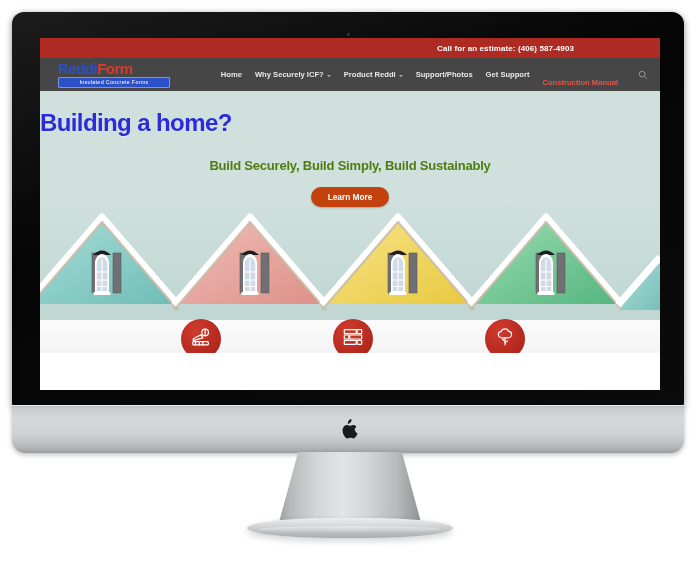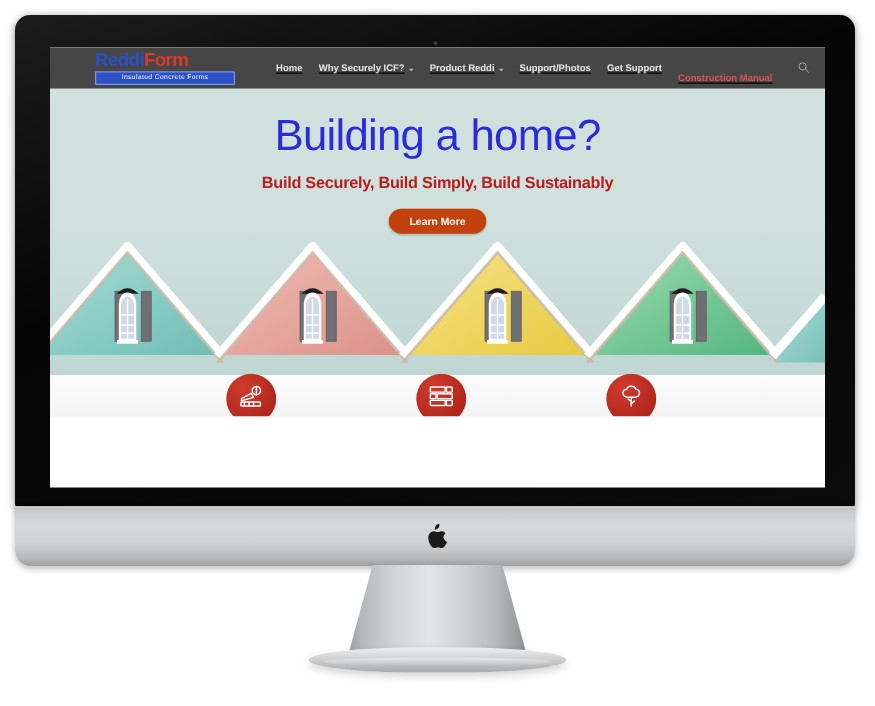--- a/index.html
+++ b/index.html
@@ -113,21 +113,21 @@
     font-weight: bold;
     letter-spacing: .1px;
   }
 
   
   .header {
     height: 33px;
     background: #464646;
     display: flex;
     align-items: center;
-    padding: 0 12px 0 36px;
+    padding: 0 12px 0 18px;
     position: relative;
   }
 
   .logo-wrap { width: 112px; }
 
   .logo-word {
     font-size: 15px;
     font-weight: bold;
     letter-spacing: -.5px;
     line-height: 15px;
@@ -146,21 +146,20 @@
     letter-spacing: .3px;
     padding: 1px 0 1.5px;
     border-radius: 1px;
   }
 
   .nav {
     margin-left: auto;
     display: flex;
     align-items: center;
     gap: 13px;
-    text-decoration: underline;
   }
   .nav-item {
     color: #e8e8e8;
     font-size: 7.6px;
     font-weight: bold;
     white-space: nowrap;
     display: flex;
     align-items: center;
     gap: 3px;
   }
@@ -179,33 +178,32 @@
   .hero {
     height: 262px;
     position: relative;
     background: #cfe0dd;
     overflow: hidden;
   }
 
   .hero-head {
     position: absolute;
     left: 0; right: 0; top: 18px;
-    text-align: center;
     color: #2b2bdc;
-    font-size: 35px;
-    font-weight: normal;
+    font-size: 24px;
+    font-weight: bold;
     letter-spacing: -.6px;
     text-shadow: 0 1px 0 rgba(255,255,255,.35);
   }
 
   .hero-sub {
     position: absolute;
     left: 0; right: 0; top: 67px;
     text-align: center;
-    color: #b91c1c;
+    color: #4d7c0f;
     font-size: 13px;
     font-weight: bold;
     letter-spacing: -.2px;
   }
 
   .hero-btn {
     position: absolute;
     left: 50%; top: 96px;
     margin-left: -39px;
     width: 78px; height: 20px;
@@ -259,20 +257,23 @@
 
 <div id="imac">
 
   <div class="bezel">
     <div class="webcam"></div>
   </div>
 
   <div class="screen">
     <div class="site">
 
+      <div class="callbar">
+        <span>Call for an estimate: (406) 587-4903</span>
+      </div>
 
       <div class="header">
 
         <div class="logo-wrap">
           <div class="logo-word">
             <span class="a">Reddi</span><span class="b">Form</span>
           </div>
           <div class="logo-sub">Insulated Concrete Forms</div>
         </div>
 

